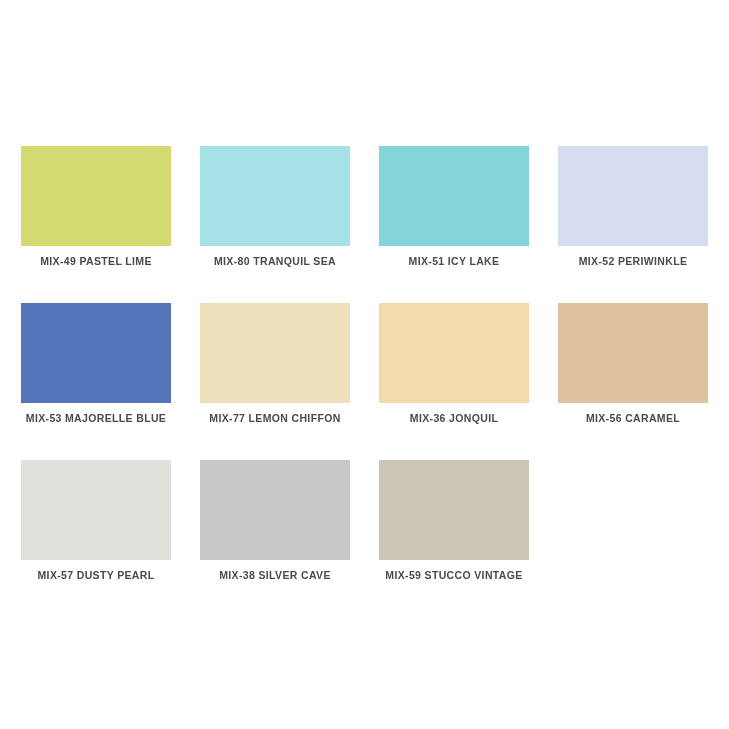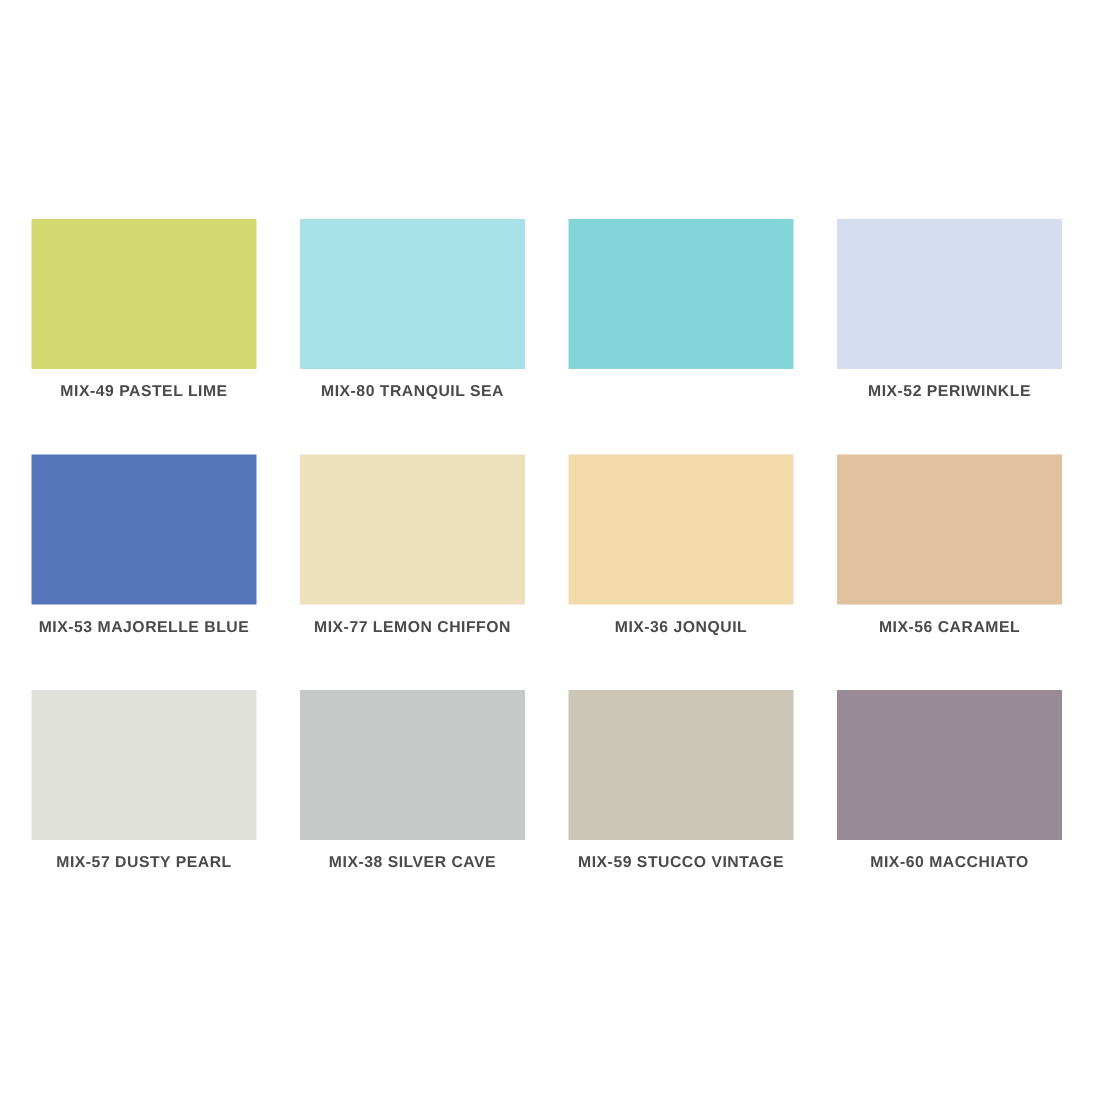--- a/index.html
+++ b/index.html
@@ -72,20 +72,21 @@
       <div class="swatch-cell">
         <div class="swatch-chip" style="background-color: rgb(211, 218, 113);"></div>
         <div class="swatch-label">MIX-49 PASTEL LIME</div>
       </div>
       <div class="swatch-cell">
         <div class="swatch-chip" style="background-color: rgb(167, 225, 232);"></div>
         <div class="swatch-label">MIX-80 TRANQUIL SEA</div>
       </div>
       <div class="swatch-cell">
         <div class="swatch-chip" style="background-color: rgb(132, 213, 218);"></div>
+        <div class="swatch-label">MIX-51 ICY LAKE</div>
       </div>
       <div class="swatch-cell">
         <div class="swatch-chip" style="background-color: rgb(213, 220, 240);"></div>
         <div class="swatch-label">MIX-52 PERIWINKLE</div>
       </div>
       <div class="swatch-cell">
         <div class="swatch-chip" style="background-color: rgb(85, 117, 187);"></div>
         <div class="swatch-label">MIX-53 MAJORELLE BLUE</div>
       </div>
       <div class="swatch-cell">
@@ -105,18 +106,14 @@
         <div class="swatch-label">MIX-57 DUSTY PEARL</div>
       </div>
       <div class="swatch-cell">
         <div class="swatch-chip" style="background-color: rgb(199, 200, 200);"></div>
         <div class="swatch-label">MIX-38 SILVER CAVE</div>
       </div>
       <div class="swatch-cell">
         <div class="swatch-chip" style="background-color: rgb(203, 198, 181);"></div>
         <div class="swatch-label">MIX-59 STUCCO VINTAGE</div>
       </div>
-      <div class="swatch-cell">
-        <div class="swatch-chip" style="background-color: rgb(152, 139, 149);"></div>
-        <div class="swatch-label">MIX-60 MACCHIATO</div>
-      </div>
     </div>
 </div>
 
 </body></html>

